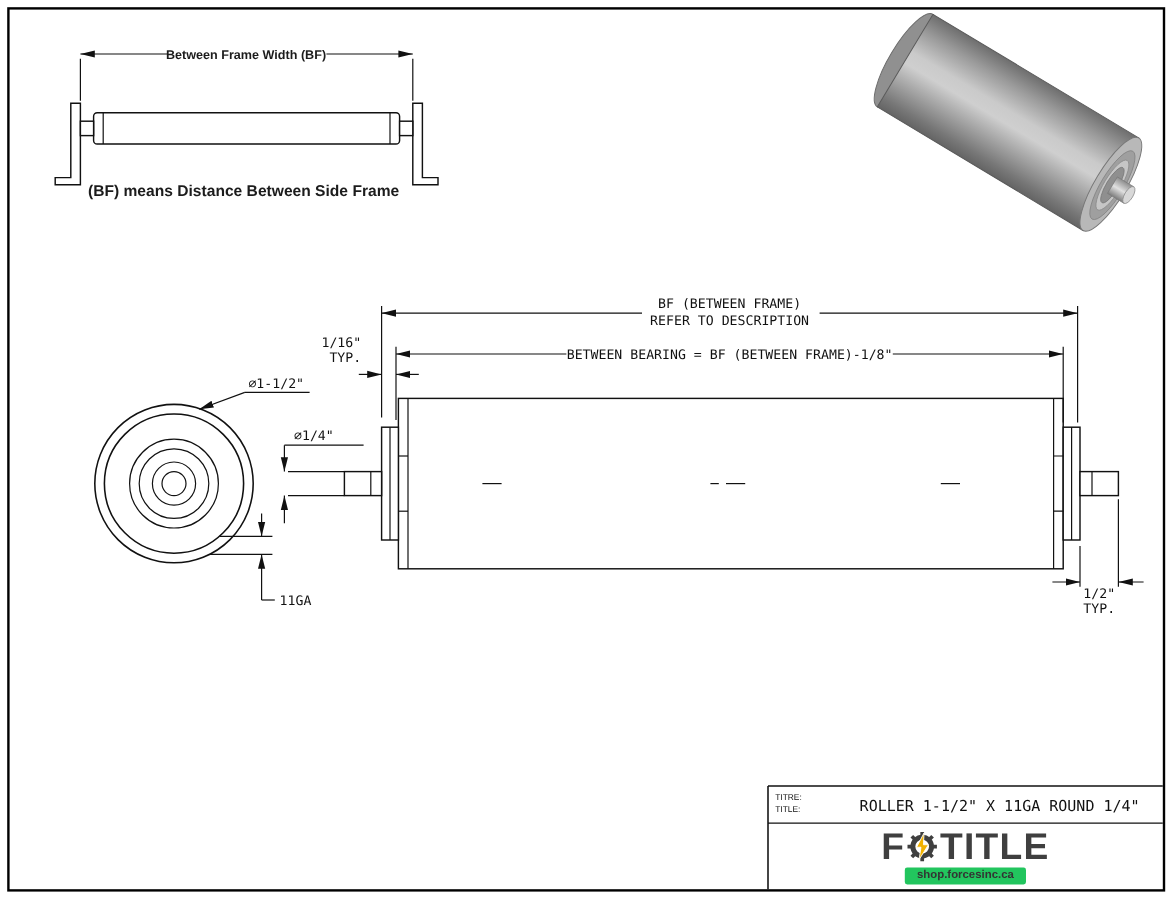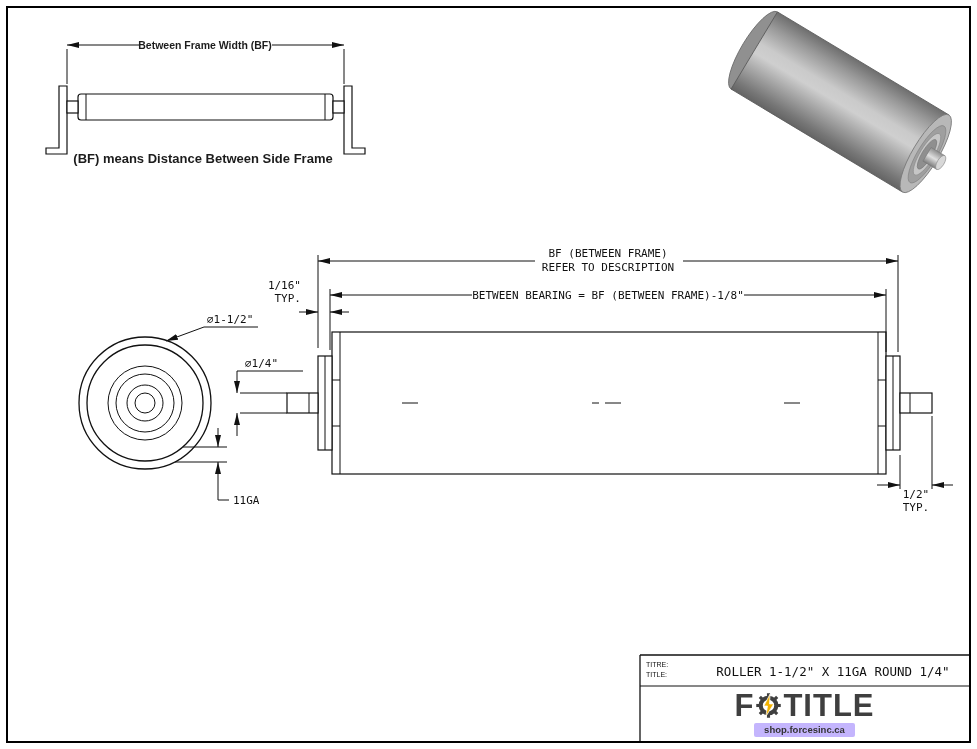--- a/index.html
+++ b/index.html
@@ -14,21 +14,21 @@
   .tiny-label{font-family:"Liberation Sans",sans-serif;font-size:7px;fill:#111;}
   .ln{stroke:#111;stroke-width:1;fill:none;}
   .ln-thk{stroke:#111;stroke-width:1.3;fill:none;}
   .shape{stroke:#111;stroke-width:1.2;fill:#ffffff;}
   
   .logo-area{position:absolute;left:641px;top:688px;width:327px;height:51px;
              display:flex;flex-direction:column;align-items:center;justify-content:center;gap:2px;}
   .logo-row{display:flex;align-items:center;font-family:"Liberation Sans",sans-serif;
             font-weight:bold;font-size:31px;color:#3f3f3f;letter-spacing:1px;line-height:1;}
   .logo-row svg{margin:0 1px;}
-  .site-pill{background:#c4b5fd;border-radius:2px;padding:0 10px;font-size:9.5px;font-weight:bold;
+  .site-pill{background:#22c55e;border-radius:2px;padding:0 10px;font-size:9.5px;font-weight:bold;
              color:#333;line-height:14px;}
 </style>
 </head>
 <body>
 
 <div class="sheet">
 
 <svg class="drawing" width="977" height="749" viewBox="0 0 977 749">
   <defs>
     <marker id="arr" viewBox="0 0 12 8" refX="12" refY="4" markerWidth="12" markerHeight="8" markerUnits="userSpaceOnUse" orient="auto">

